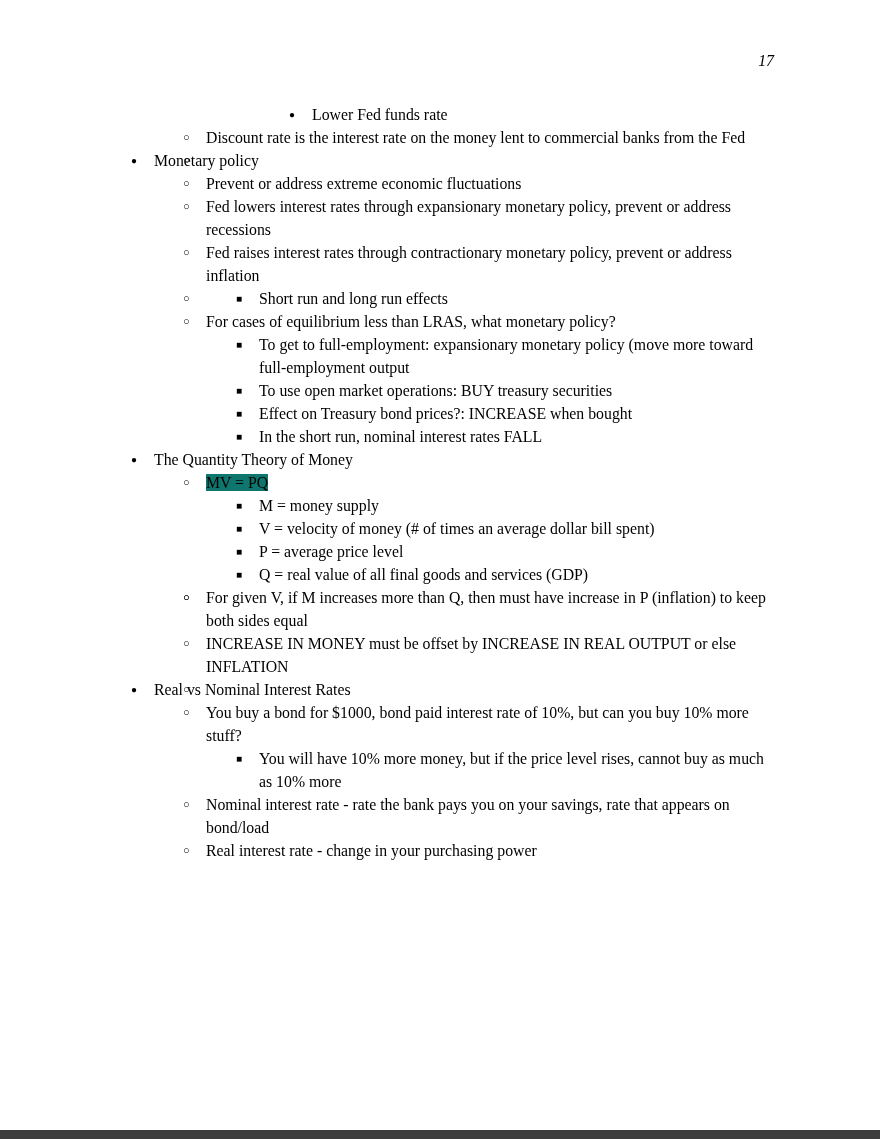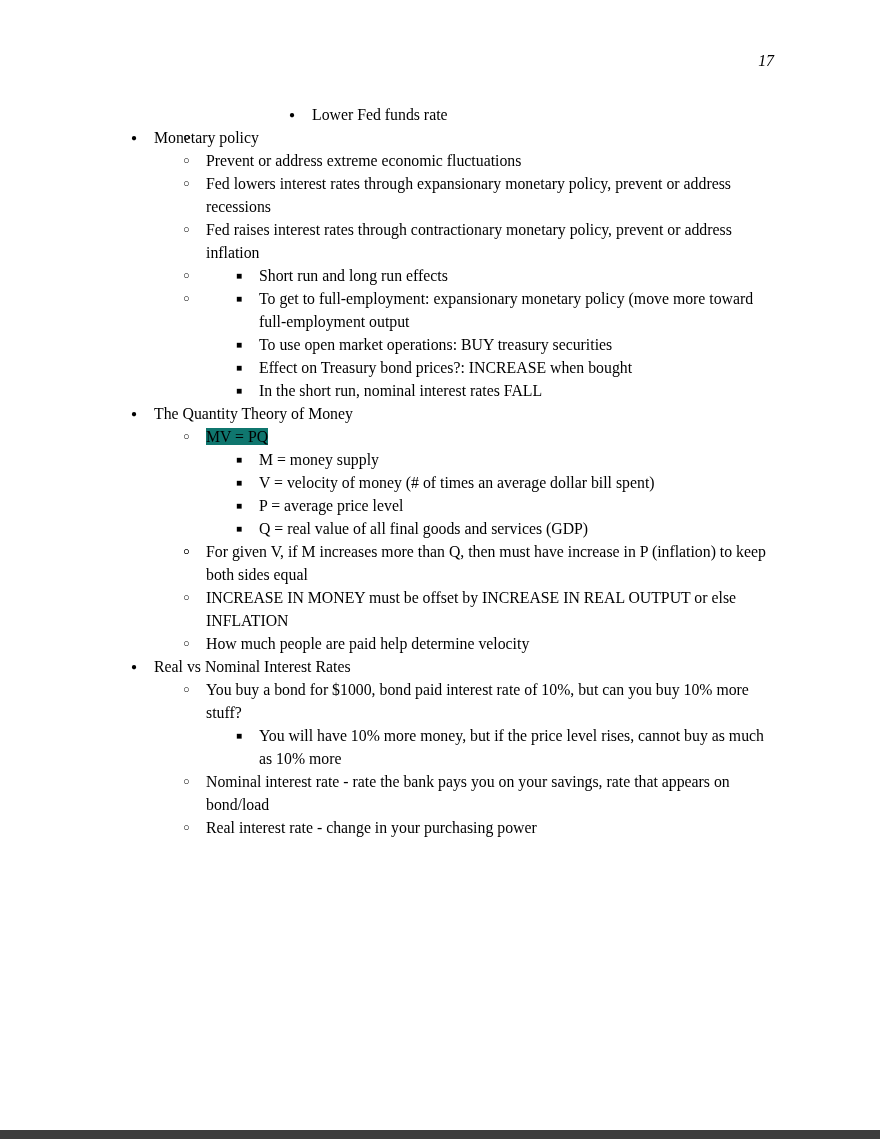--- a/index.html
+++ b/index.html
@@ -50,43 +50,43 @@
     background: #3d3d3d;
   }
 </style>
 </head>
 <body>
 
 <div class="page-number">17</div>
 
 <div class="content">
     <div class="li lvl4"><span class="bullet">●</span><span>Lower Fed funds rate</span></div>
-    <div class="li lvl2"><span class="bullet">○</span></div>
+    <div class="li lvl2"><span class="bullet">○</span><span>Discount rate is the interest rate on the money lent to commercial banks from the Fed</span></div>
     <div class="li lvl2"><span class="bullet">○</span></div>
     <div class="li lvl1"><span class="bullet">●</span><span>Monetary policy</span></div>
     <div class="li lvl2"><span class="bullet">○</span><span>Prevent or address extreme economic fluctuations</span></div>
     <div class="li lvl2"><span class="bullet">○</span><span>Fed lowers interest rates through expansionary monetary policy, prevent or address recessions</span></div>
     <div class="li lvl2"><span class="bullet">○</span><span>Fed raises interest rates through contractionary monetary policy, prevent or address inflation</span></div>
     <div class="li lvl2"><span class="bullet">○</span></div>
     <div class="li lvl3"><span class="bullet">■</span><span>Short run and long run effects</span></div>
-    <div class="li lvl2"><span class="bullet">○</span></div>
+    <div class="li lvl2"><span class="bullet">○</span><span>For cases of equilibrium less than LRAS, what monetary policy?</span></div>
     <div class="li lvl3"><span class="bullet">■</span><span>To get to full-employment: expansionary monetary policy (move more toward full-employment output</span></div>
     <div class="li lvl3"><span class="bullet">■</span><span>To use open market operations: BUY treasury securities</span></div>
     <div class="li lvl3"><span class="bullet">■</span><span>Effect on Treasury bond prices?: INCREASE when bought</span></div>
     <div class="li lvl3"><span class="bullet">■</span><span>In the short run, nominal interest rates FALL</span></div>
     <div class="li lvl1"><span class="bullet">●</span><span>The Quantity Theory of Money</span></div>
     <div class="li lvl2"><span class="bullet">○</span><span style="background: #0f766e;">MV = PQ</span></div>
     <div class="li lvl3"><span class="bullet">■</span><span>M = money supply</span></div>
     <div class="li lvl3"><span class="bullet">■</span><span>V = velocity of money (# of times an average dollar bill spent)</span></div>
     <div class="li lvl3"><span class="bullet">■</span><span>P = average price level</span></div>
     <div class="li lvl3"><span class="bullet">■</span><span>Q = real value of all final goods and services (GDP)</span></div>
     <div class="li lvl2"><span class="bullet">○</span></div>
     <div class="li lvl2"><span class="bullet">○</span><span>For given V, if M increases more than Q, then must have increase in P (inflation) to keep both sides equal</span></div>
     <div class="li lvl2"><span class="bullet">○</span><span>INCREASE IN MONEY must be offset by INCREASE IN REAL OUTPUT or else INFLATION</span></div>
-    <div class="li lvl2"><span class="bullet">○</span><span>How much people are paid help determine velocity</span></div>
+    <div class="li lvl2"><span class="bullet">○</span></div>
     <div class="li lvl1"><span class="bullet">●</span><span>Real vs Nominal Interest Rates</span></div>
     <div class="li lvl2"><span class="bullet">○</span><span>You buy a bond for $1000, bond paid interest rate of 10%, but can you buy 10% more stuff?</span></div>
     <div class="li lvl3"><span class="bullet">■</span><span>You will have 10% more money, but if the price level rises, cannot buy as much as 10% more</span></div>
     <div class="li lvl2"><span class="bullet">○</span><span>Nominal interest rate - rate the bank pays you on your savings, rate that appears on bond/load</span></div>
     <div class="li lvl2"><span class="bullet">○</span><span>Real interest rate - change in your purchasing power</span></div>
   </div>
 
 <div class="bottom-bar"></div>
 
 </body></html>

